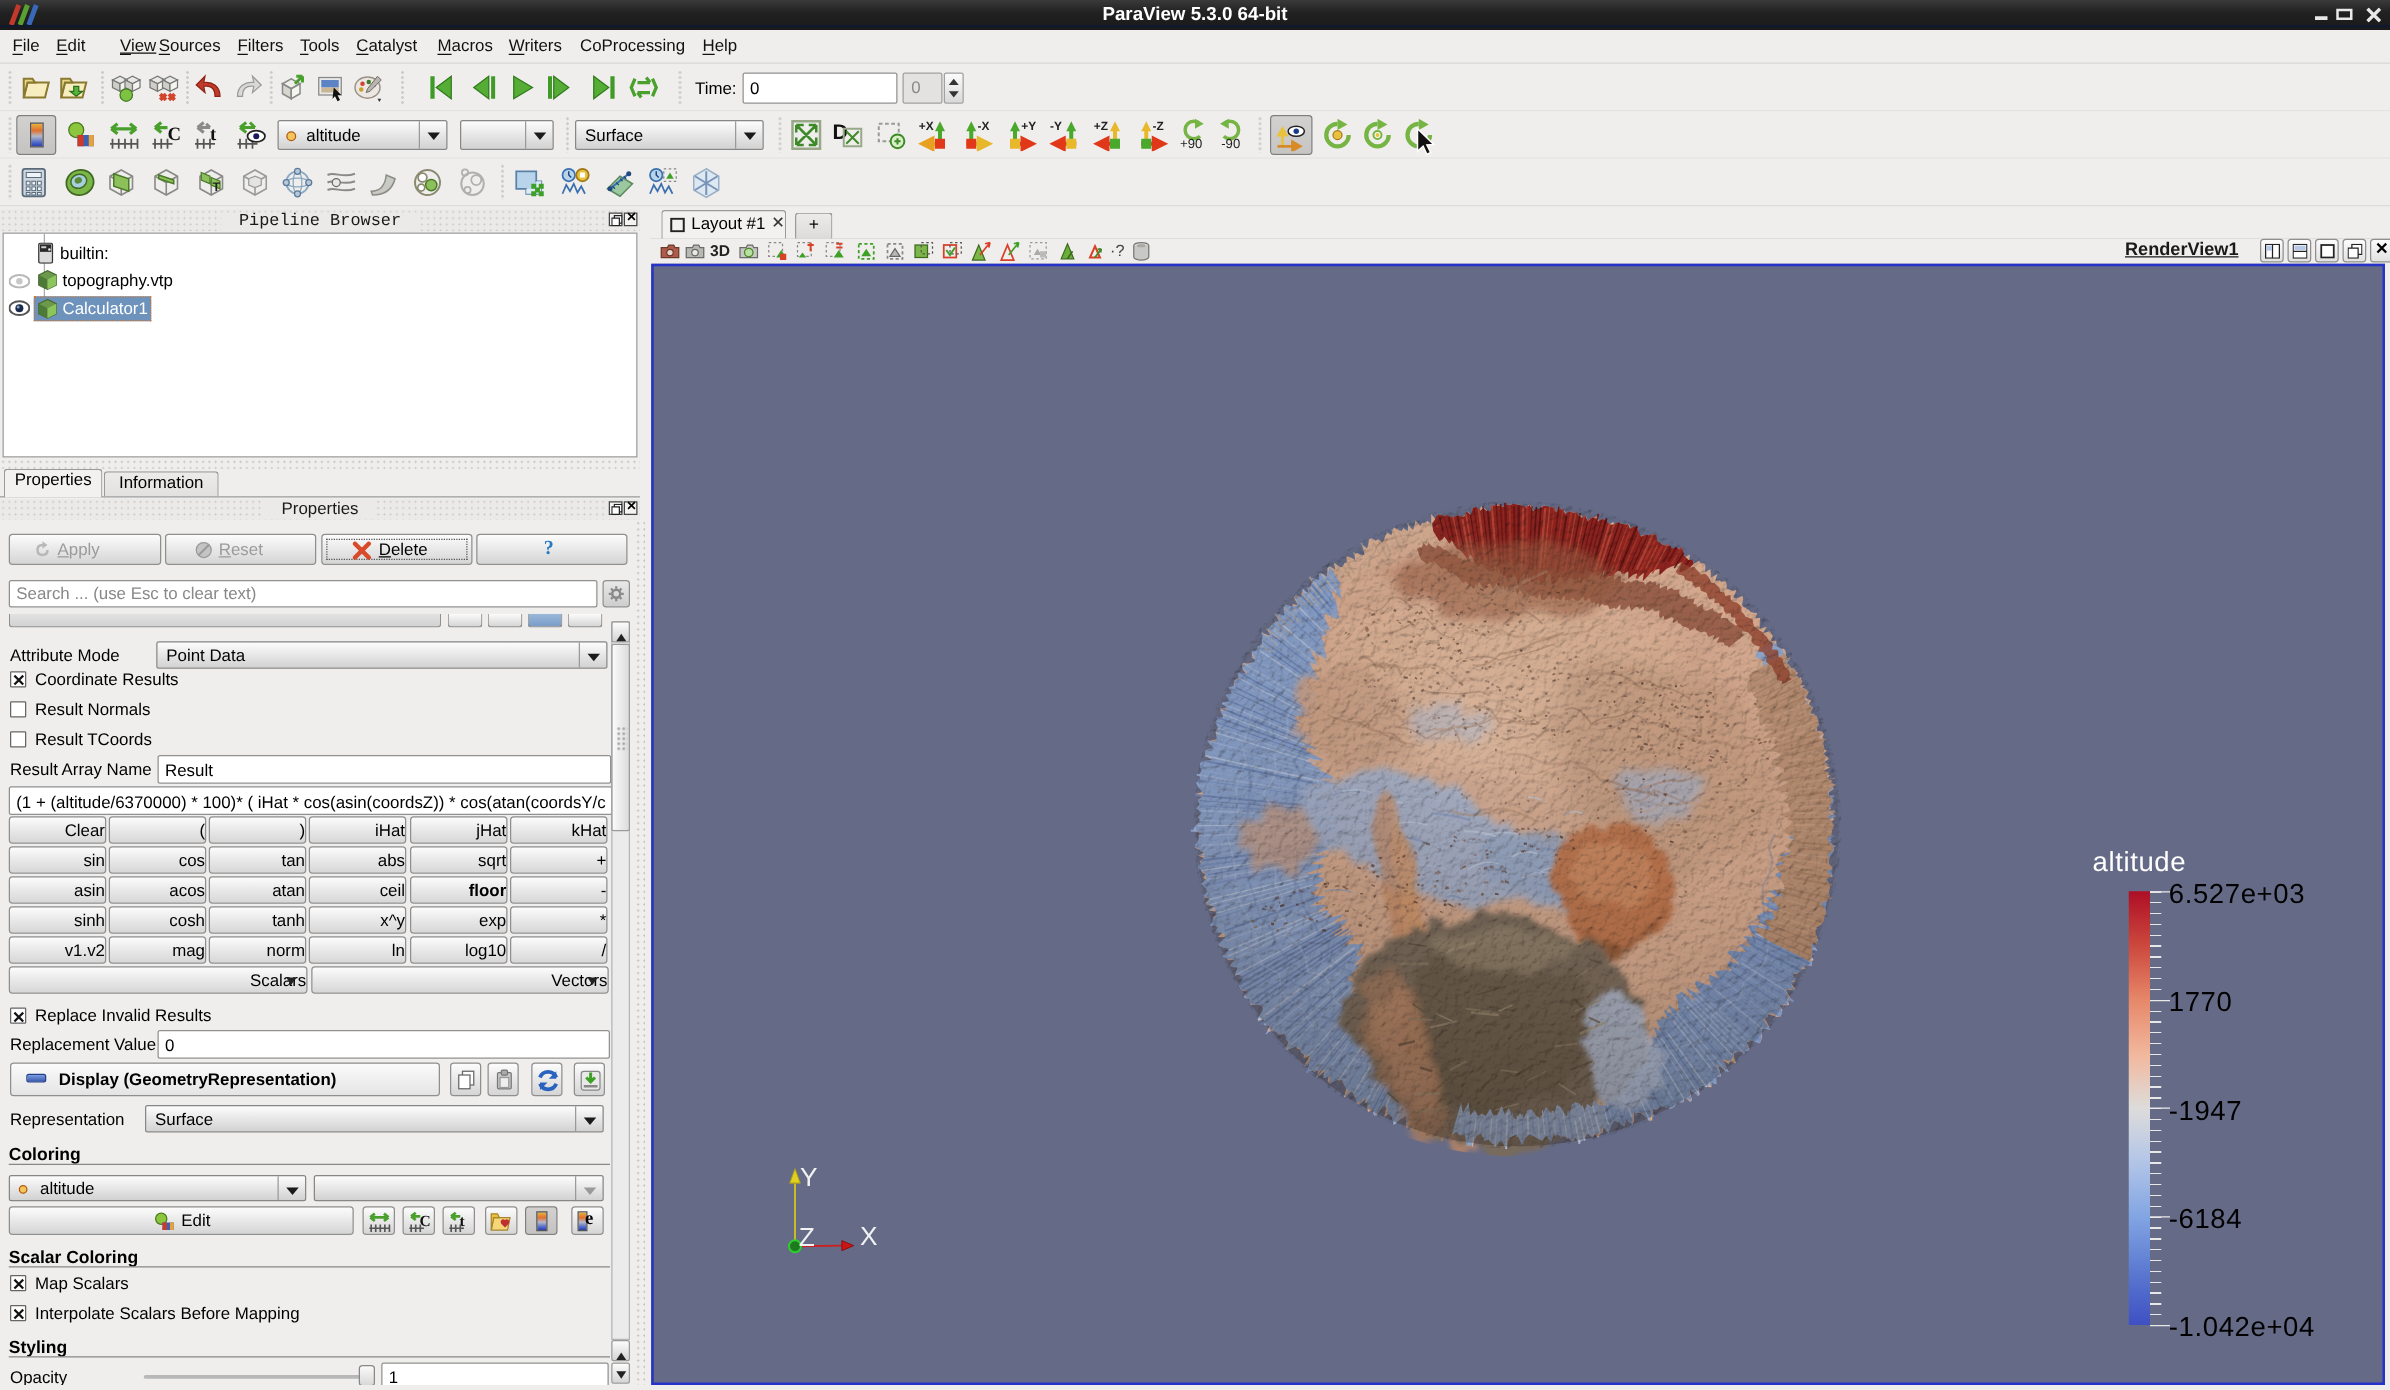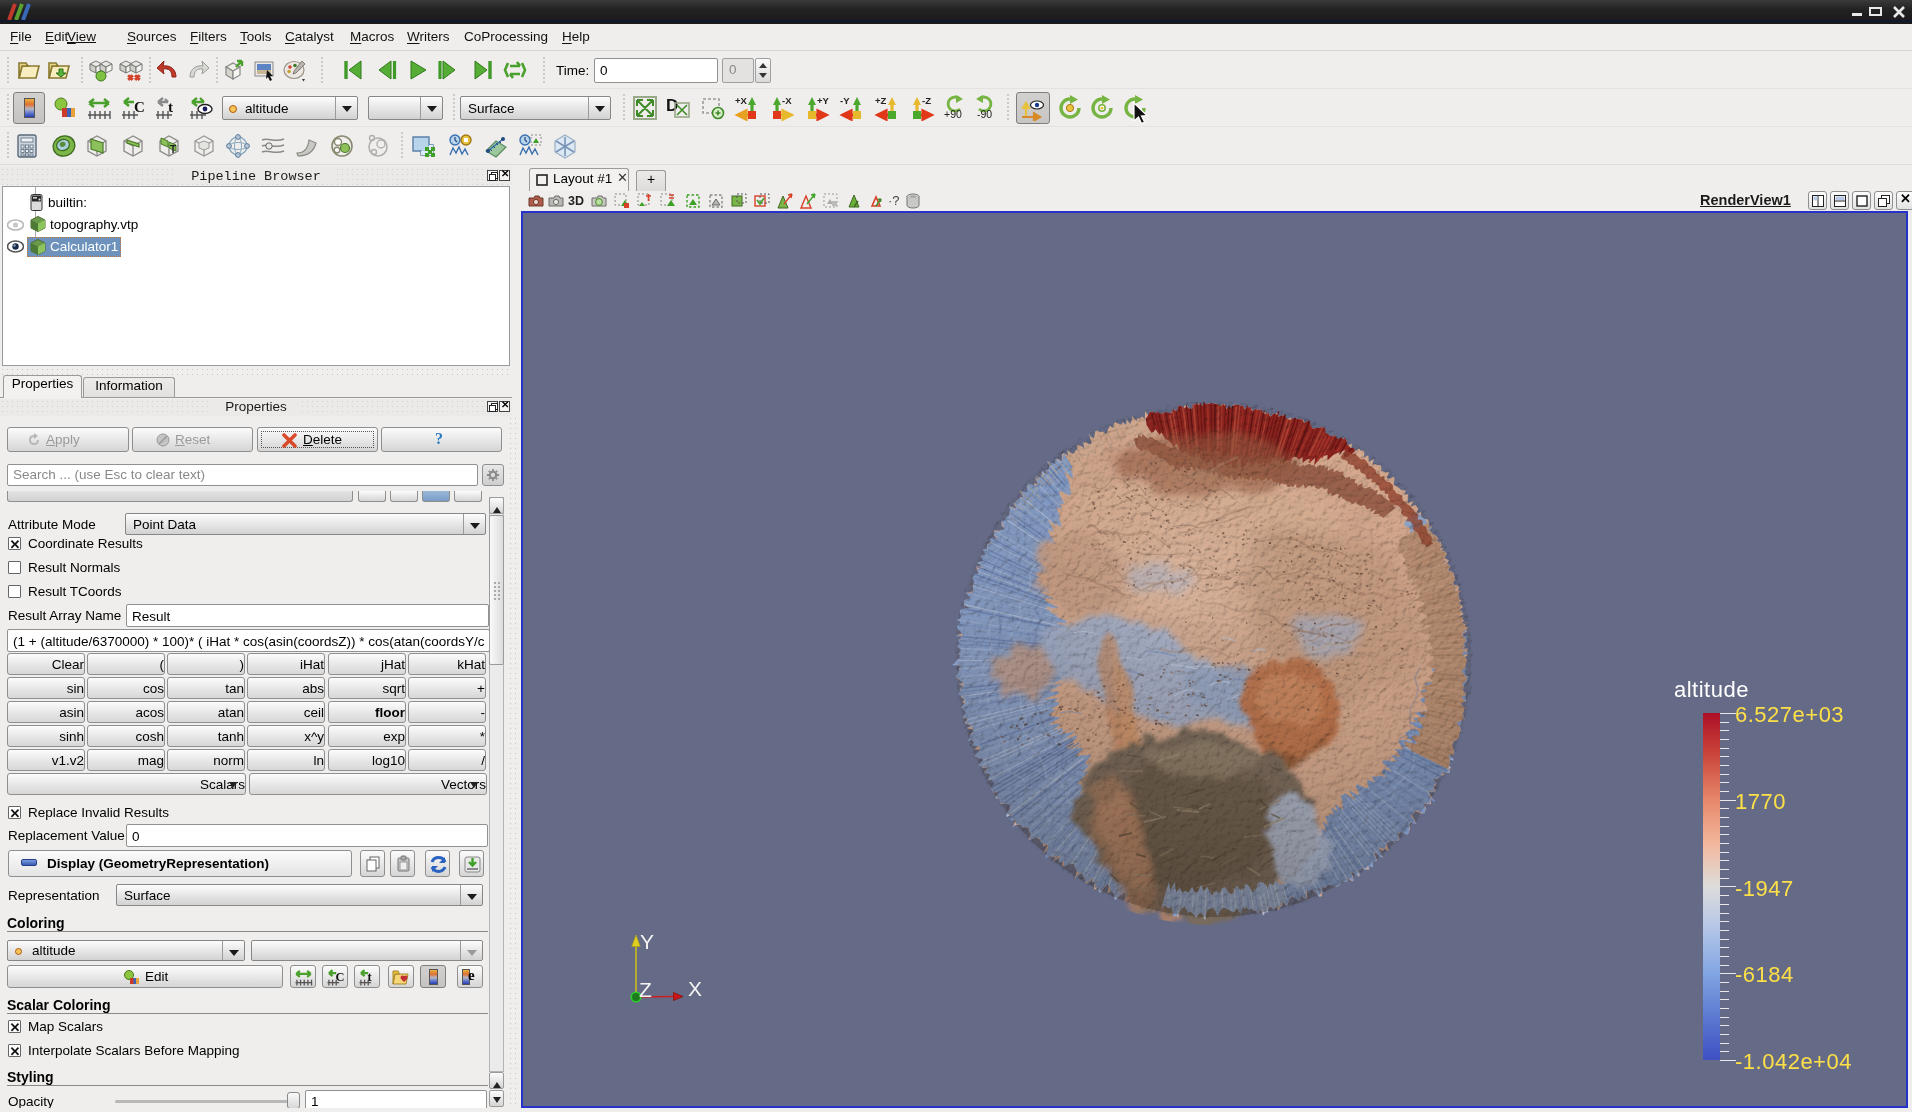--- a/index.html
+++ b/index.html
@@ -47,46 +47,47 @@
 .calcbtn { position:absolute; width:78px; height:22px; border:1px solid #8f8f8f; border-radius:3px;
   background:linear-gradient(#fcfcfc,#eaeaea 45%,#d7d7d7); font-size:13.5px; text-align:right; padding-top:3px; }
 
 #tabbar { position:absolute; left:520px; top:167px; width:1392px; height:24px; background:#efeeed; }
 #rtoolbar { position:absolute; left:520px; top:191px; width:1392px; height:20px; background:#efeeed; }
 #viewframe { position:absolute; left:521px; top:211px; width:1387px; height:897px; border:2px solid #2632c8; background:#656b87; }
 #bottomstrip { position:absolute; left:0; top:1108px; width:1912px; height:4px; background:#efeeed; }
 .vicon { position:absolute; top:1px; width:18px; height:18px; }
 .vwbtn { position:absolute; top:0px; width:19px; height:19px; border:1px solid #8f8f8f; border-radius:3px; background:linear-gradient(#fcfcfc,#e2e2e2); }
 .vwbtn svg { position:absolute; left:3px; top:3px; }
-.cbl { position:absolute; left:1212px; font-size:22px; color:#fde047; letter-spacing:0.5px; }
+.cbl { position:absolute; left:1212px; font-size:22px; color:#000000; letter-spacing:0.5px; }
 #ticks { position:absolute; left:1197px; top:500px; width:9px; height:349px;
   background:repeating-linear-gradient(to bottom, #e8e8e8 0 1px, transparent 1px 8.675px); }
 .majtick { position:absolute; left:1197px; width:16px; height:1px; background:#e8e8e8; }
 </style>
 </head>
 <body>
 <div id="titlebar">
   <svg style="position:absolute;left:6px;top:3px;" width="34" height="18" viewBox="0 0 34 18">
       <g stroke-width="4">
         <path d="M3 17 L9 1" stroke="#c0392b"></path>
         <path d="M10 17 L16 1" stroke="#58a030"></path>
         <path d="M17 17 L23 1" stroke="#3a68b8"></path>
       </g>
     </svg>
+  <div class="title">ParaView 5.3.0 64-bit</div>
   <div style="position:absolute;left:1852px;top:13px;width:10px;height:3px;background:#e8e8e8;"></div>
   <div style="position:absolute;left:1869px;top:7px;width:13px;height:9px;border:2px solid #e8e8e8;"></div>
   <svg style="position:absolute;left:1892px;top:6px;" width="14" height="12" viewBox="0 0 14 12">
       <path d="M2 1 L12 11 M12 1 L2 11" stroke="#e8e8e8" stroke-width="2.6"></path>
     </svg>
   <div style="position:absolute;left:0;top:20px;width:1912px;height:2px;background:#10182e;"></div>
 </div>
 <div id="menubar">
   <div class="menu" style="left:10px;"><u>F</u>ile</div>
   <div class="menu" style="left:45px;"><u>E</u>dit</div>
-  <div class="menu" style="left:67px;text-decoration:underline;"><u>V</u>iew</div>
+  <div class="menu" style="left:96px;text-decoration:underline;"><u>V</u>iew</div>
   <div class="menu" style="left:127px;"><u>S</u>ources</div>
   <div class="menu" style="left:190px;"><u>F</u>ilters</div>
   <div class="menu" style="left:240px;"><u>T</u>ools</div>
   <div class="menu" style="left:285px;"><u>C</u>atalyst</div>
   <div class="menu" style="left:350px;"><u>M</u>acros</div>
   <div class="menu" style="left:407px;"><u>W</u>riters</div>
   <div class="menu" style="left:464px;">CoProcessing</div>
   <div class="menu" style="left:562px;"><u>H</u>elp</div>
 </div>
 <div id="tb1" class="tbrow">

